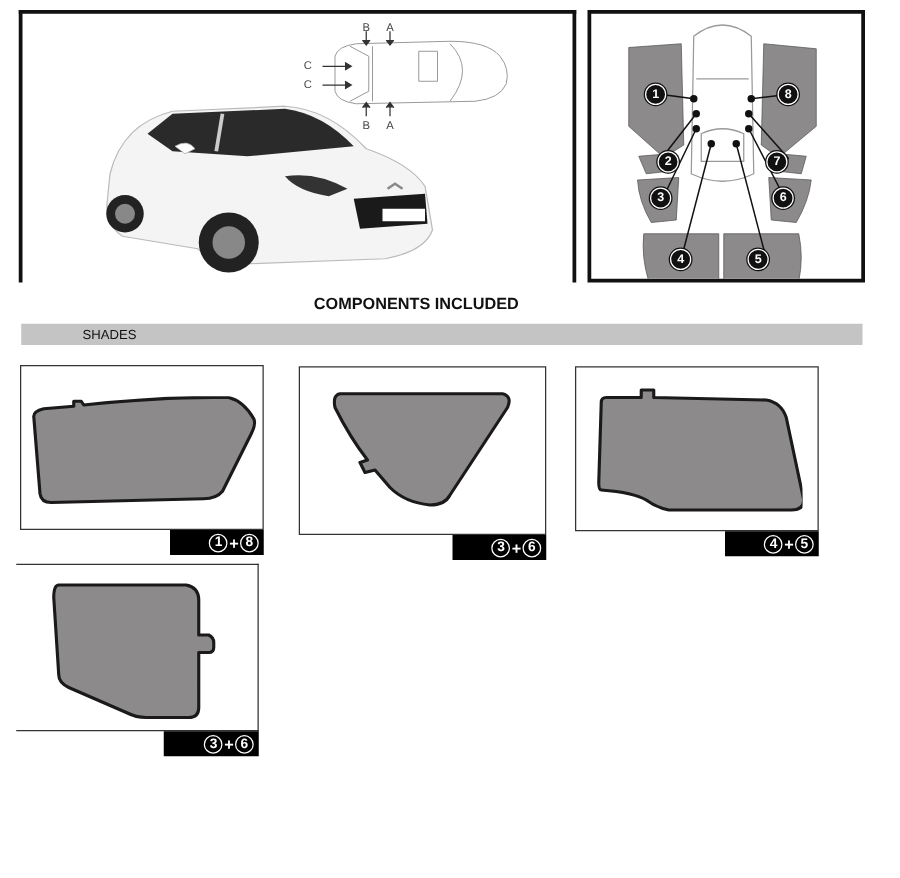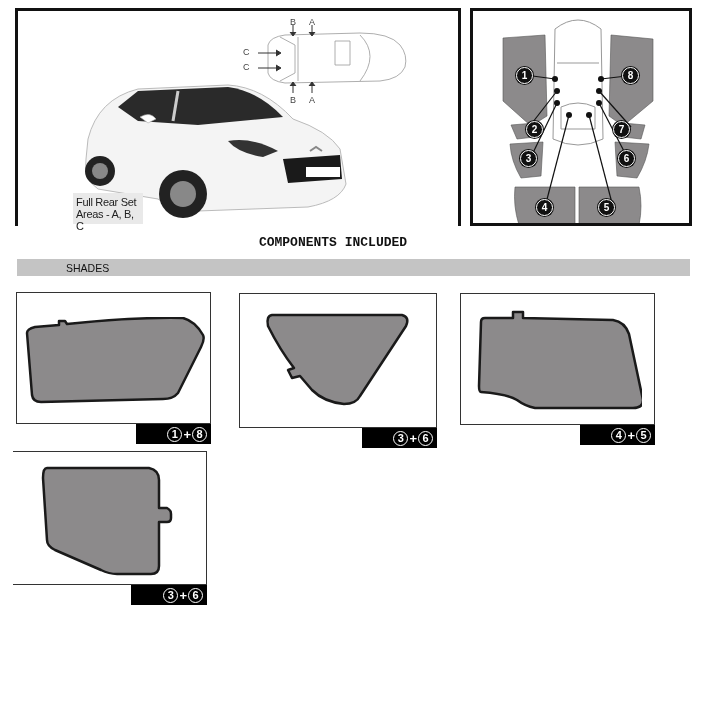--- a/index.html
+++ b/index.html
@@ -9,21 +9,21 @@
 
   
   #panel-left { left:15px; top:8px; width:446px; height:218px;
     border-top:3px solid #111; border-left:3px solid #111; border-right:3px solid #111; box-sizing:border-box; background:#fff; }
   #panel-right { left:470px; top:8px; width:222px; height:218px;
     border:3px solid #111; box-sizing:border-box; background:#fff; }
 
   .caption-box { left:73px; top:193px; width:70px; height:31px; background:#e9e9e9; }
   .caption-line { font-family:"Liberation Sans", sans-serif; font-size:11px; line-height:12px; color:#222; letter-spacing:-0.3px; }
 
-  #components-title { left:0; top:235px; width:666px; text-align:center; font-weight:bold; font-size:13px; color:#111;font-family:Liberation Mono, monospace; }
+  #components-title { left:0; top:235px; width:666px; text-align:center; font-weight:bold; font-size:13px; color:#111; }
   #shades-bar { left:17px; top:259px; width:673px; height:17px; background:#c4c4c4; }
   #shades-label { left:66px; top:262px; font-weight:normal; font-size:10.5px; color:#111; }
 
   .shade-frame { position:absolute; border:1.5px solid #333; box-sizing:border-box; background:#fff; }
   .badge { position:absolute; background:#000; color:#fff; height:20px; display:flex; align-items:center; justify-content:flex-end; padding-right:4px; box-sizing:border-box; }
   .num-circle { display:inline-block; width:15px; height:15px; border:1.5px solid #fff; border-radius:50%; box-sizing:border-box;
     font-size:11px; font-weight:bold; line-height:12px; text-align:center; color:#fff; }
   .plus { font-size:13px; font-weight:bold; margin:0 1px; color:#fff; }
 
   .abc-label { font-family:"Liberation Sans", sans-serif; font-size:9px; color:#444; }
@@ -67,24 +67,20 @@
     <path d="M205 80 L262 76 L264 100 L210 104 Z" fill="#1a1a1a"></path>
     <rect x="228" y="88" width="34" height="10" fill="#fff"></rect>
     <path d="M232 72 L238 68 L244 72" stroke="#888" stroke-width="2" fill="none"></path>
     <circle cx="105" cy="115" r="24" fill="#222"></circle>
     <circle cx="105" cy="115" r="13" fill="#888"></circle>
     <circle cx="22" cy="92" r="15" fill="#222"></circle>
     <circle cx="22" cy="92" r="8" fill="#888"></circle>
     <path d="M62 38 Q72 32 78 40 L70 44 Z" fill="#fff" stroke="#aaa" stroke-width="0.6"></path>
   </svg>
 
-  <div class="abs caption-box" style="left:55px;top:182px;">
-    <div class="caption-line" style="margin:3px 0 0 3px;">Full Rear Set</div>
-    <div class="caption-line" style="margin:0 0 0 3px;">Areas - A, B, C</div>
-  </div>
 </div>
 
 <div id="panel-right" class="abs">
   <svg class="abs" style="left:0;top:0;" width="216" height="212" viewBox="0 0 216 212">
     <g fill="#8c8a8b" stroke="#555" stroke-width="0.6">
       <path d="M30 27 L72 24 L74 105 L58 115 L30 90 Z"></path>
       <path d="M138 24 L180 28 L180 90 L150 115 L136 105 Z"></path>
       <path d="M38 114 L62 112 L62 126 L44 128 Z"></path>
       <path d="M150 112 L172 114 L168 128 L150 126 Z"></path>
       <path d="M37 133 L70 131 L68 165 L48 167 Q38 150 37 133 Z"></path>

